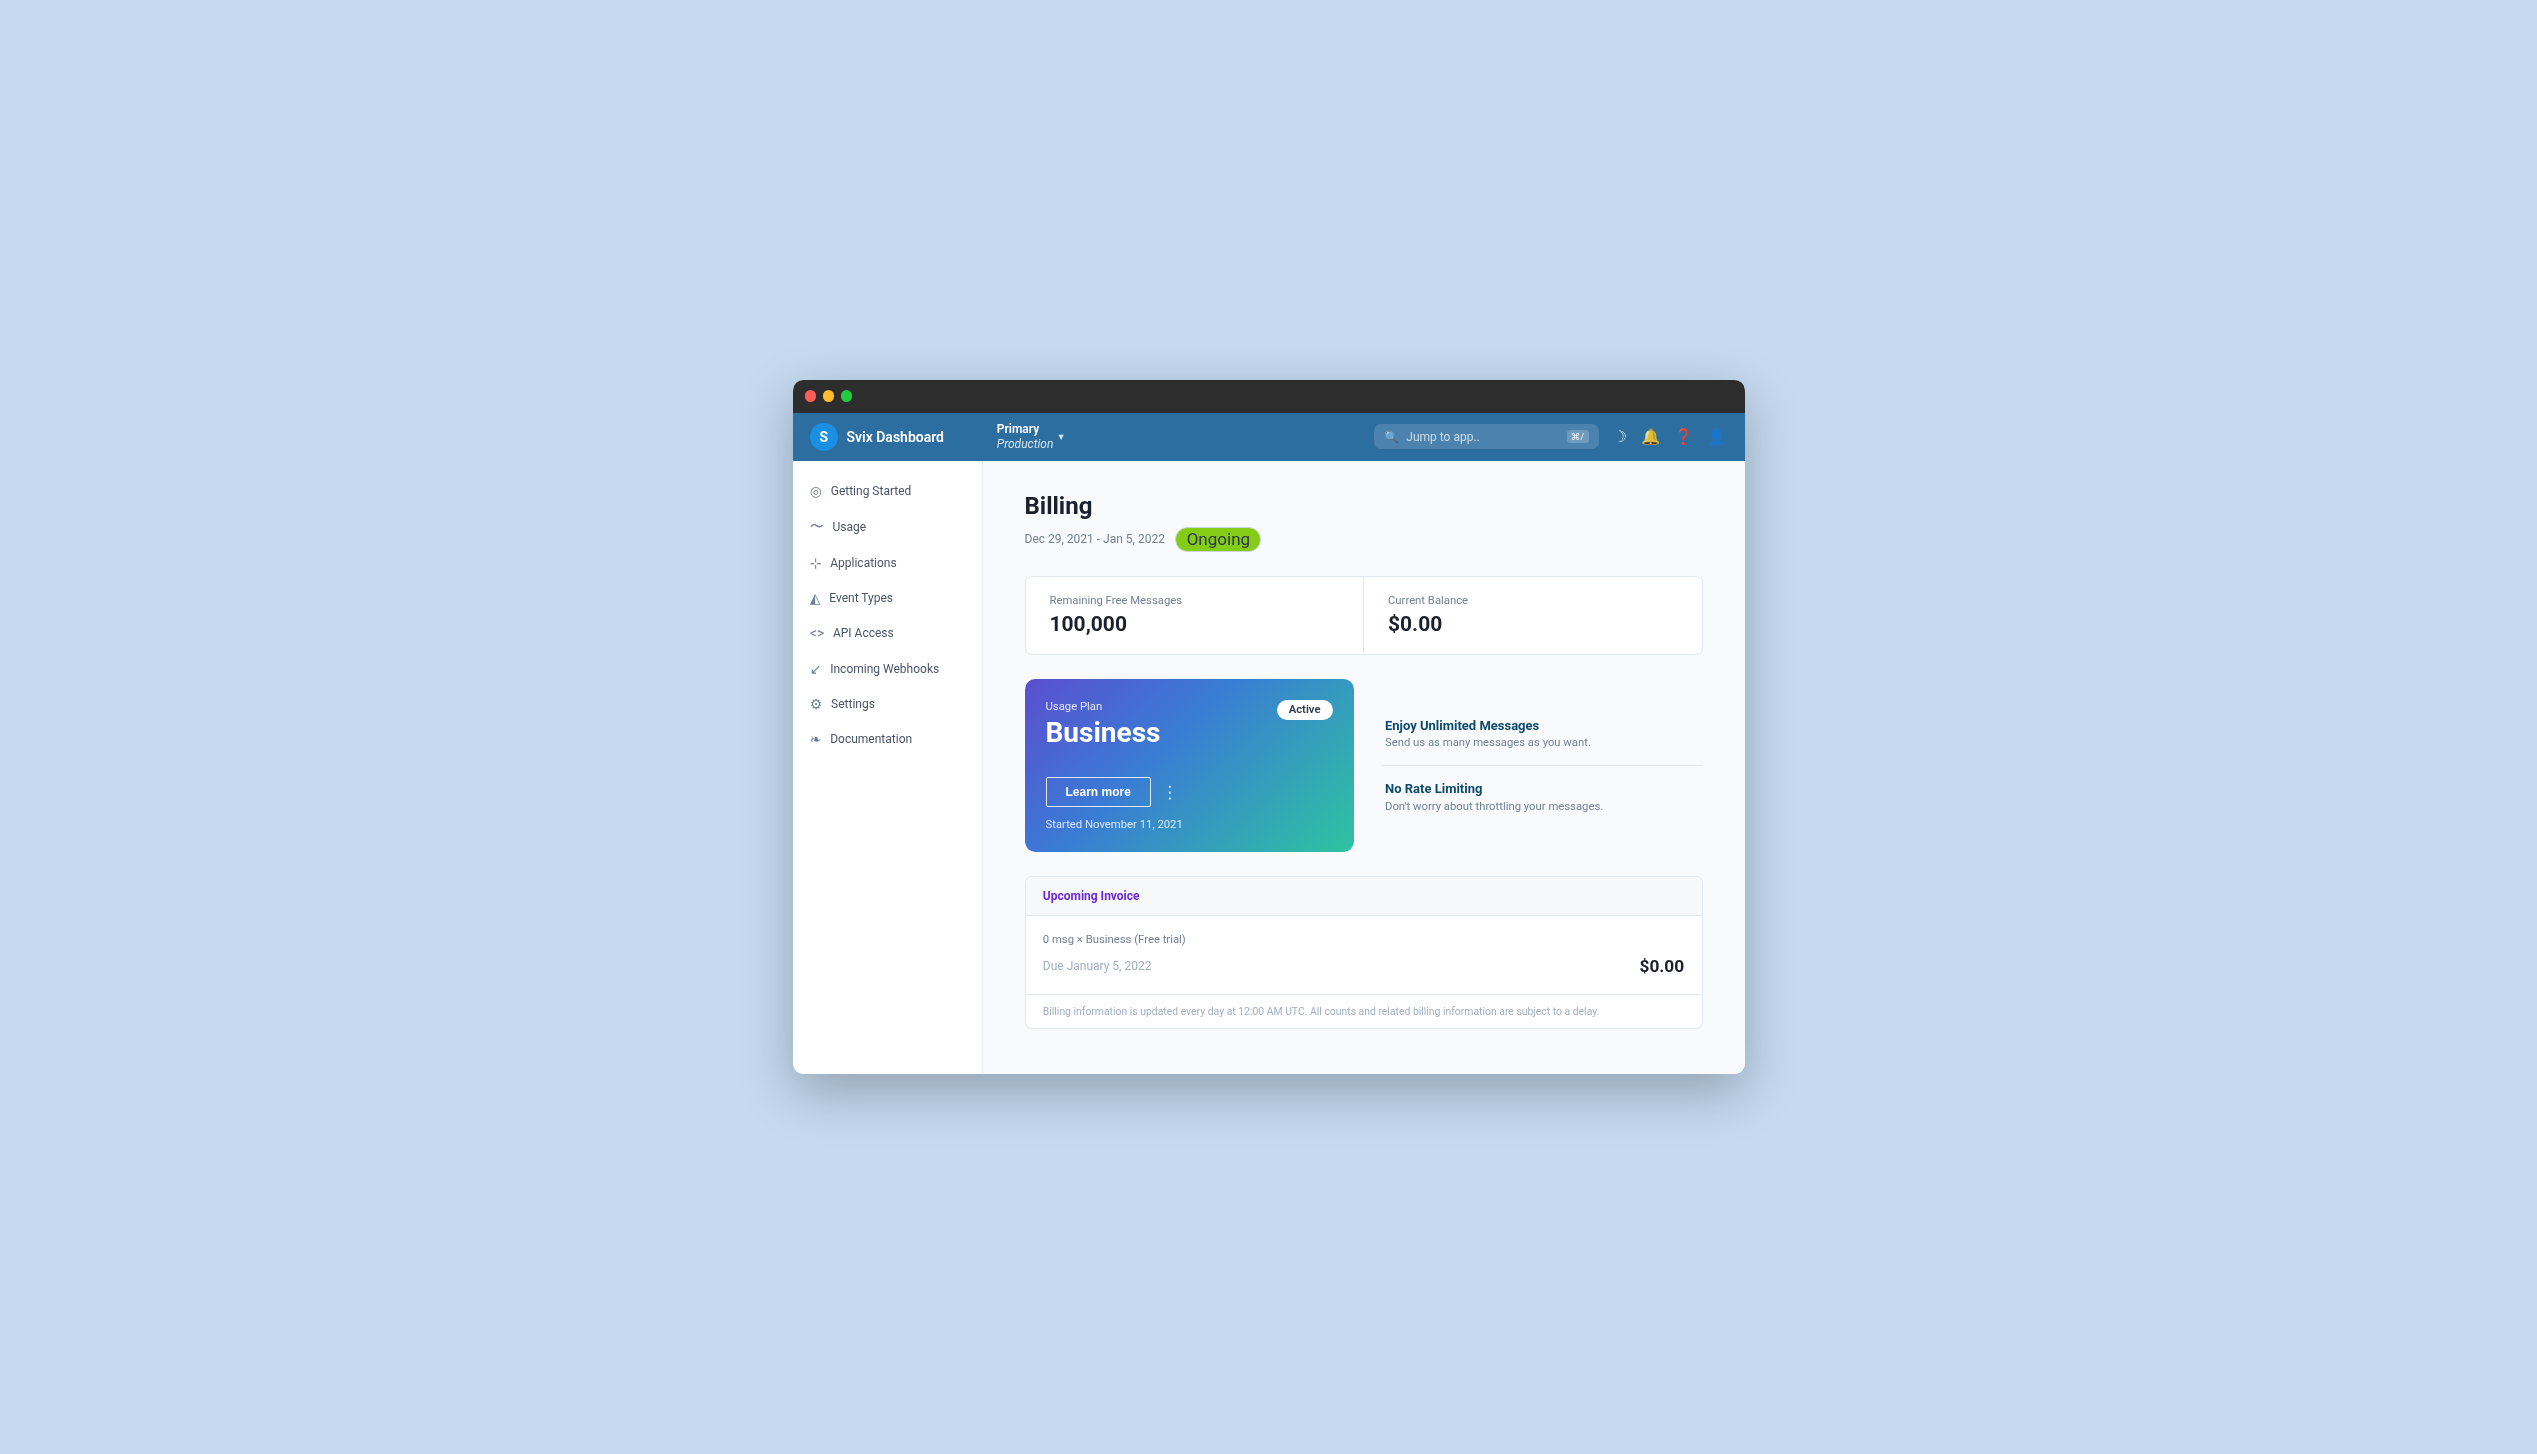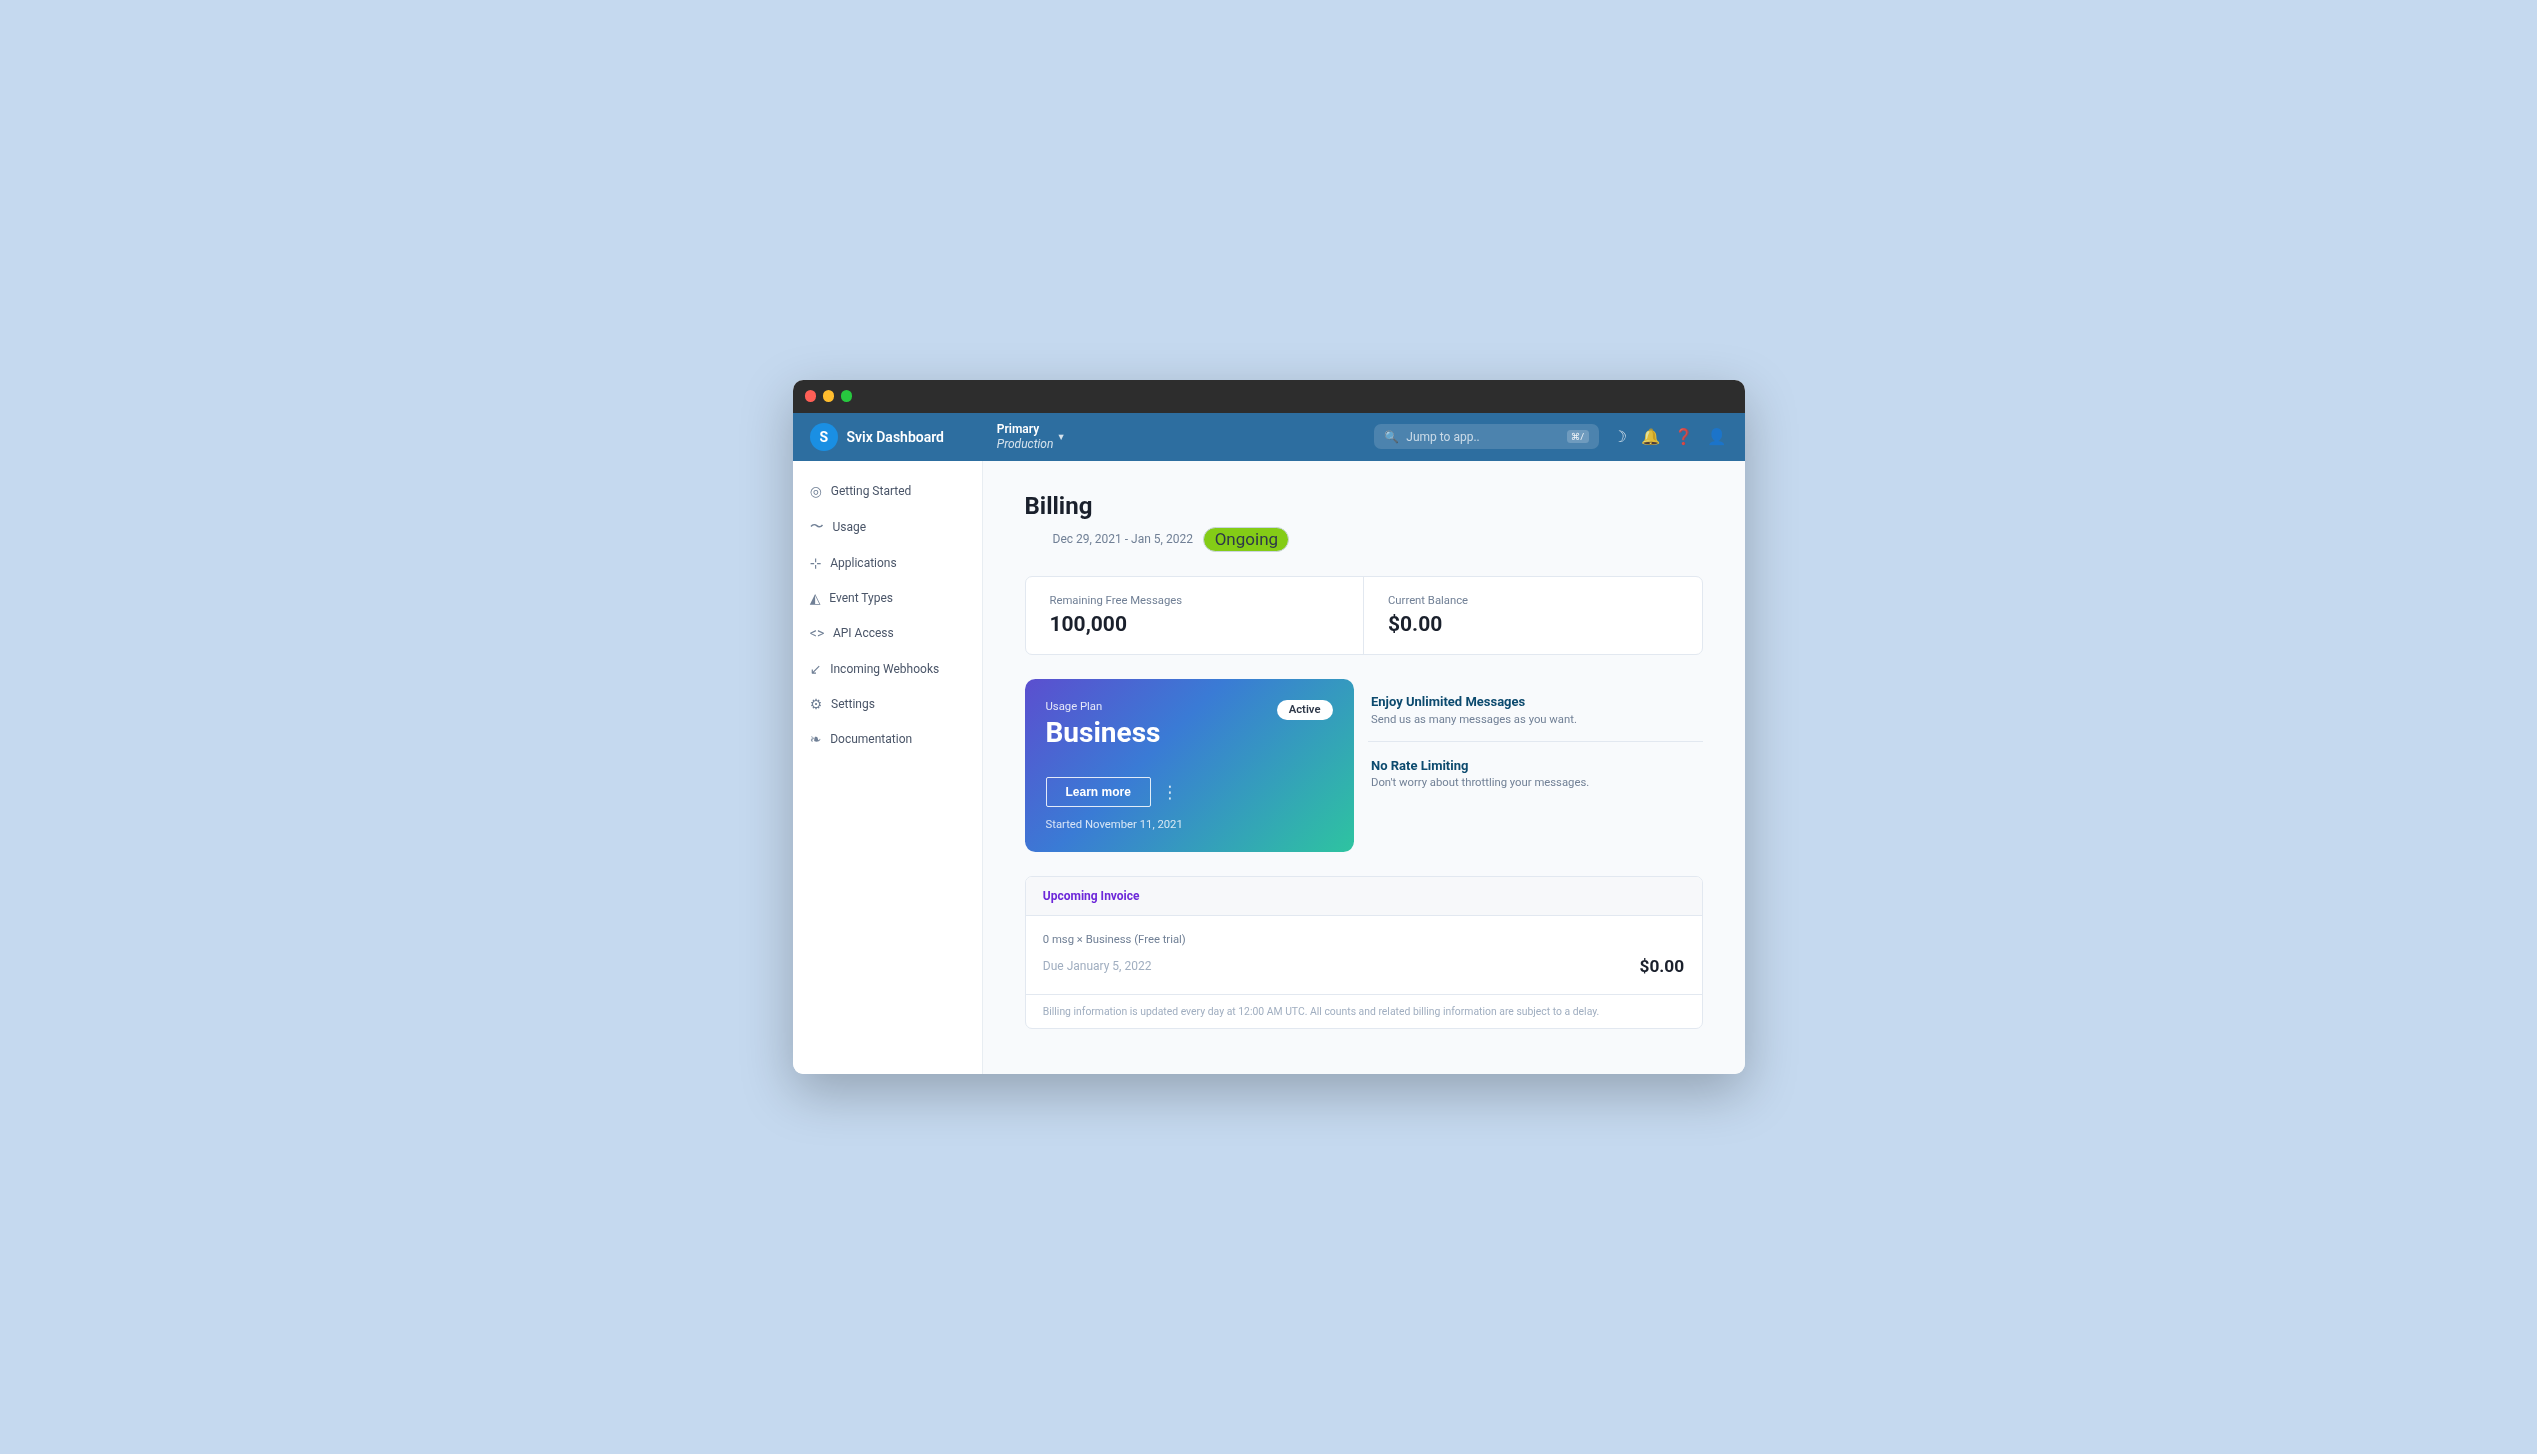--- a/index.html
+++ b/index.html
@@ -153,21 +153,20 @@
       font-size: 24px;
       font-weight: 700;
       color: #1a202c;
       margin-bottom: 7px;
     }
     .billing-meta {
       display: flex;
       align-items: center;
       gap: 10.4px;
       margin-bottom: 24px;
-      margin-left: 28px;
     }
     .billing-date {
       font-size: 12px;
       color: #718096;
     }
     .status-badge {
       font-size: 17px;
       color: #2d3748;
       border: 0.9px solid #cbd5e0;
       border-radius: 17.3px;
@@ -199,23 +198,23 @@
     }
     .stat-value {
       font-size: 21px;
       font-weight: 700;
       color: #1a202c;
     }
 
     
     .plan-section {
       display: flex;
-      gap: 14px;
+      gap: 28px;
       margin-bottom: 24px;
-      align-items: flex-start;
+      align-items: center;
     }
     .plan-card {
       width: 329px;
       min-height: 173px;
       border-radius: 10.4px;
       background: linear-gradient(135deg, #5b4fcf 0%, #3a7bd5 40%, #2ec4a0 100%);
       padding: 21px;
       position: relative;
       display: flex;
       flex-direction: column;

